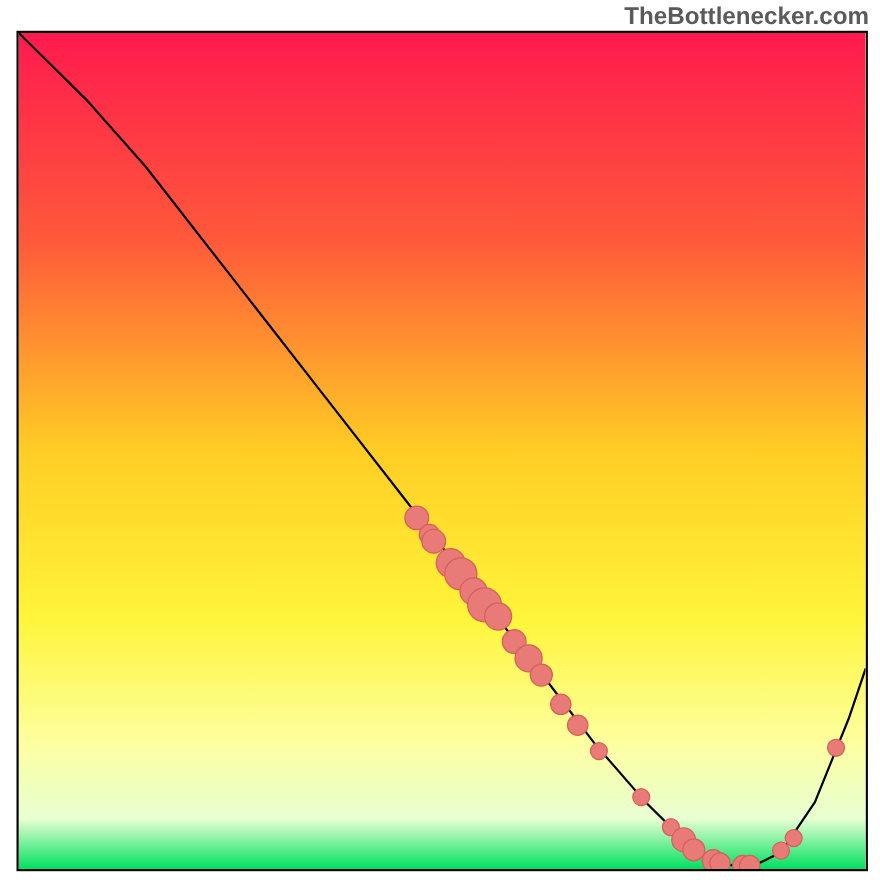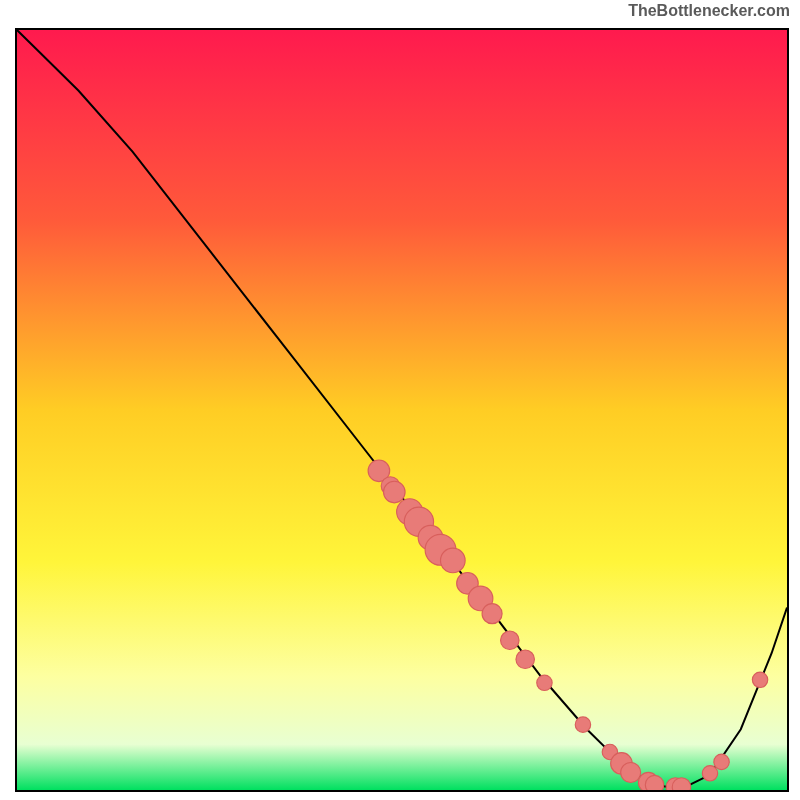--- a/index.html
+++ b/index.html
@@ -12,21 +12,21 @@
   }
   .wrapper {
     position: relative;
     width: 800px;
     height: 800px;
   }
   .attribution {
     position: absolute;
     top: 2px;
     right: 10px;
-    font-size: 16px;
+    font-size: 22px;
     font-weight: bold;
     color: #5a5a5a;
     z-index: 5;
   }
   .plot-frame {
     position: absolute;
     top: 28px;
     left: 15px;
     width: 770px;
     height: 760px;

